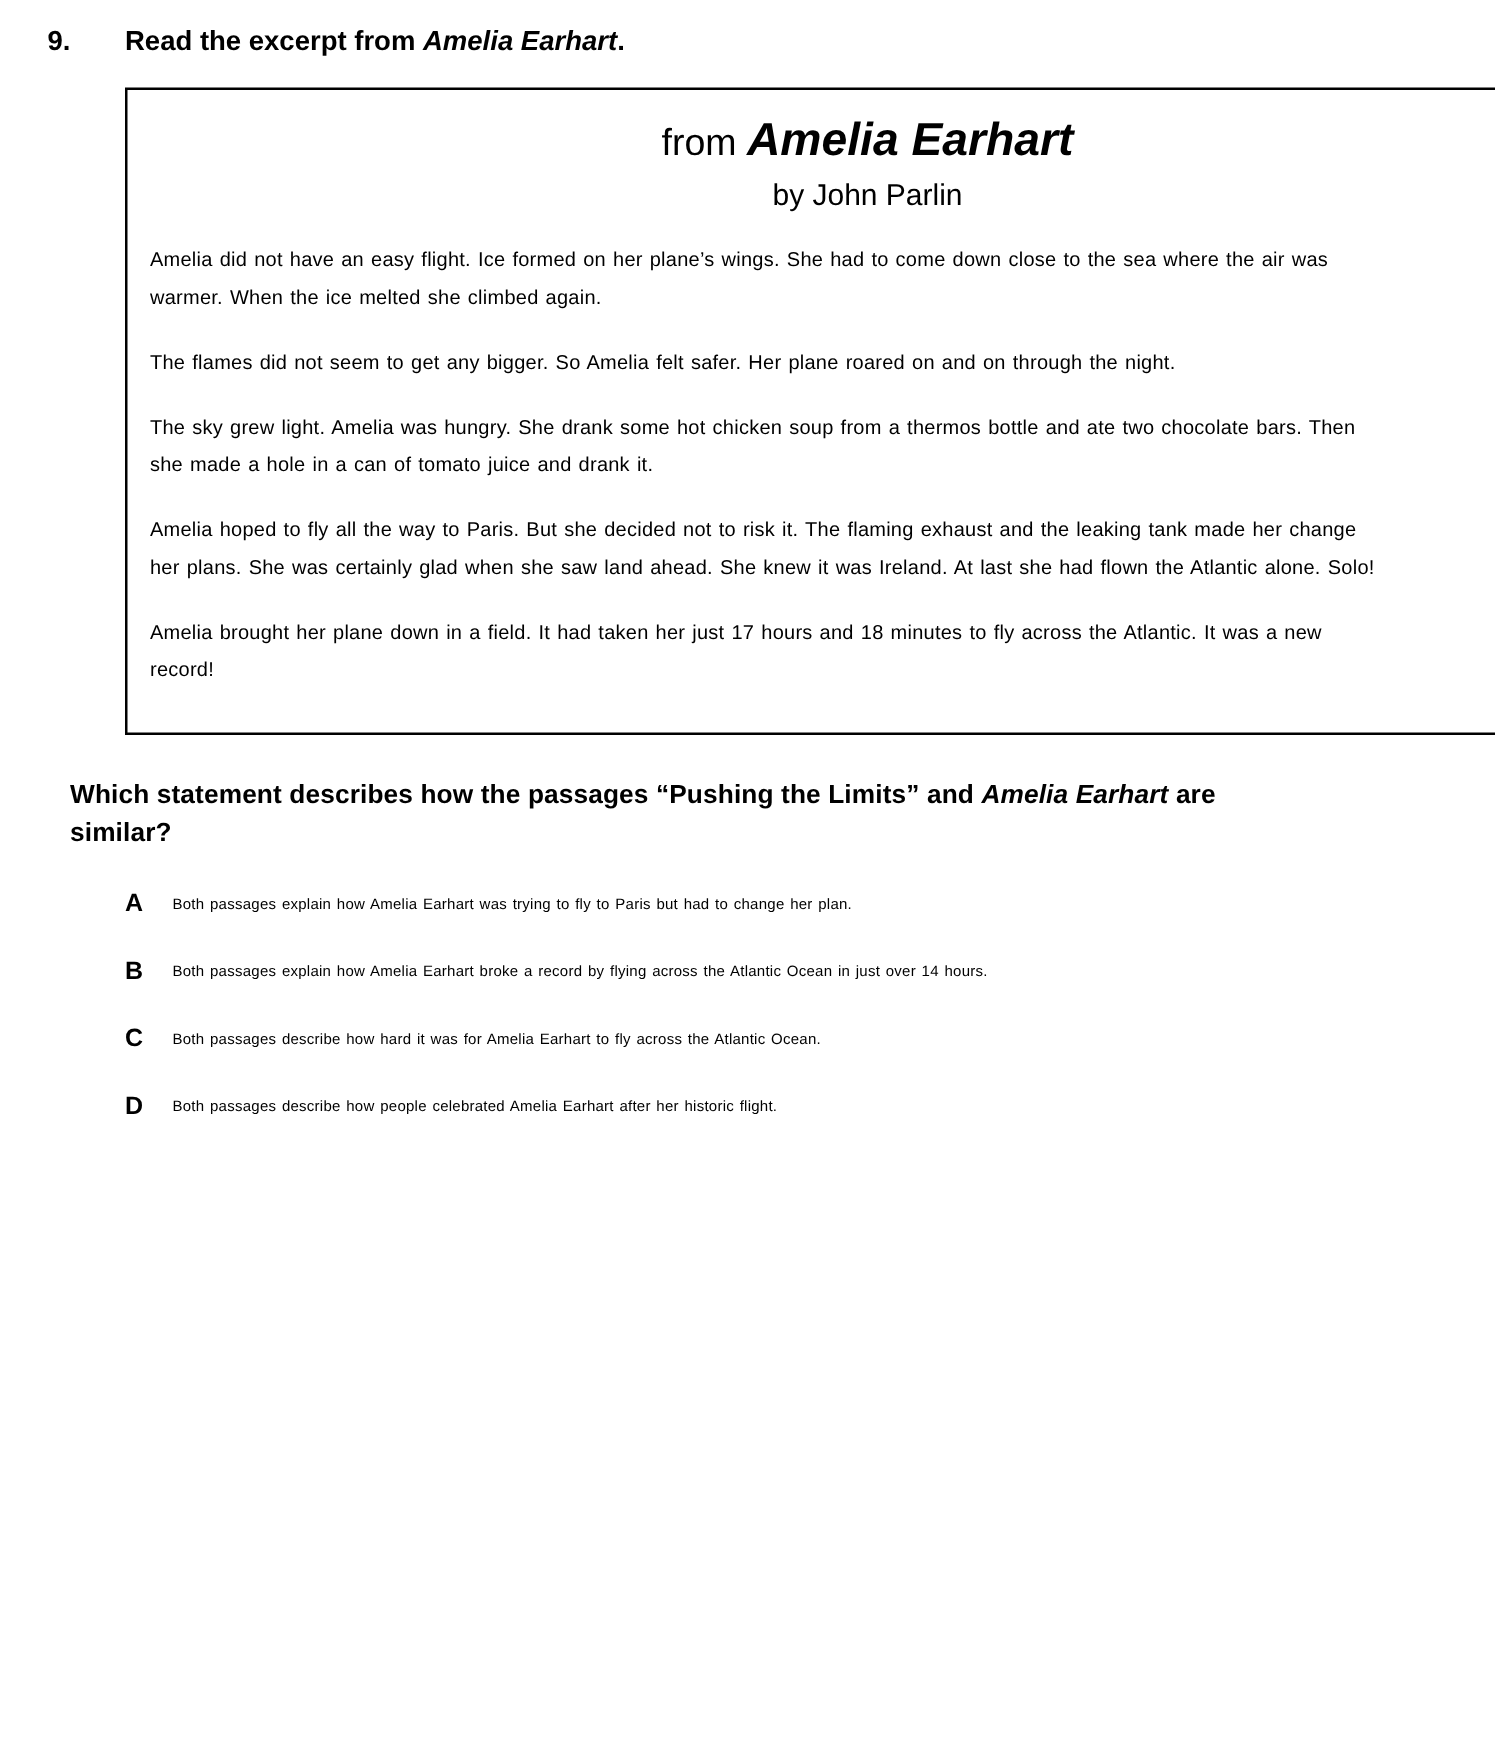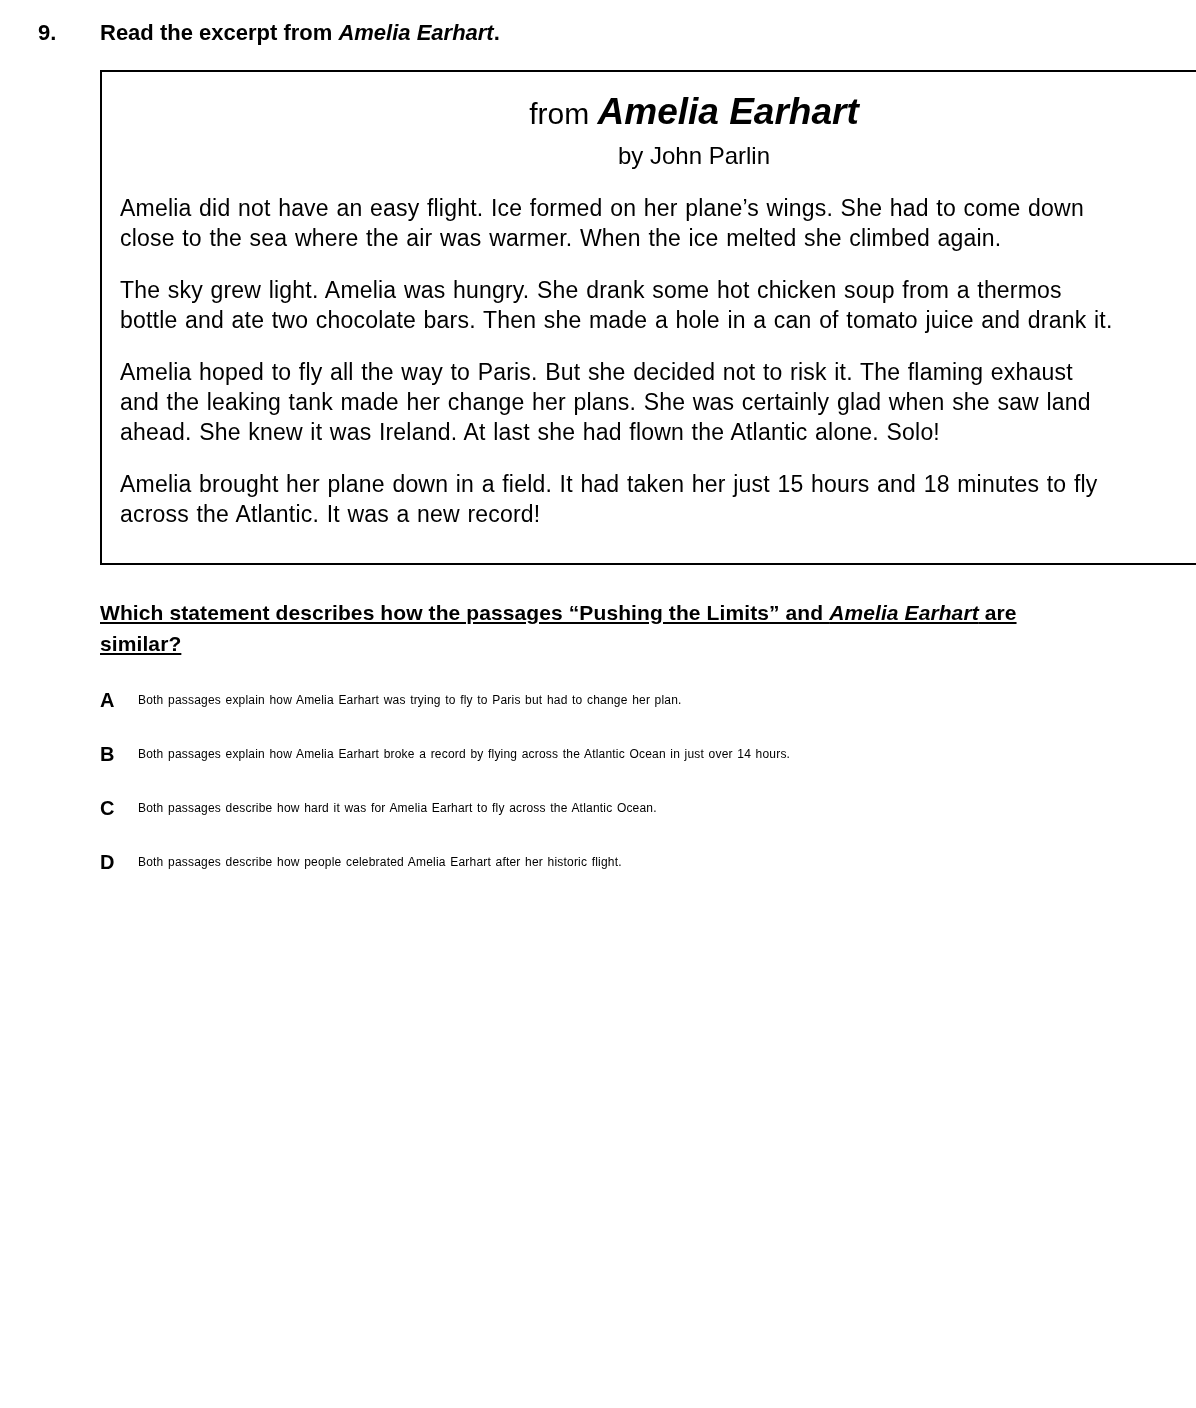--- a/index.html
+++ b/index.html
@@ -60,21 +60,21 @@
   .excerpt-byline {
     text-align: center;
     font-size: 24px;
     line-height: 26px;
     margin-top: 2px;
   }
   .excerpt-body {
     margin-top: 24px;
   }
   .excerpt-body p {
-    font-size: 23px;
+    font-size: 16px;
     line-height: 30px;
     letter-spacing: 0.2px;
     word-spacing: 1px;
     margin: 0 0 22px 0;
     max-width: 994px;
   }
   .excerpt-citation {
     font-size: 15.5px;
     line-height: 20px;
     margin-top: 26px;
@@ -83,27 +83,26 @@
   .excerpt-citation .cite-italic {
     font-style: italic;
   }
   .excerpt-citation .cite-gap {
     display: inline-block;
     width: 4px;
   }
 
   
   .stem {
-    margin: 32px 0 0 100px;
+    margin: 32px 0 0 56px;
     width: 960px;
     font-size: 21px;
     font-weight: bold;
     line-height: 31px;
     letter-spacing: 0.1px;
-    text-decoration: underline;
   }
   .stem .stem-italic {
     font-style: italic;
   }
 
   
   .options {
     margin: 26px 0 0 100px;
   }
   .option {
@@ -134,23 +133,24 @@
     <div class="q-number">9.</div>
     <div class="q-instruction"><span>Read the excerpt from </span><span class="title-italic">Amelia Earhart</span><span>.</span></div>
   </div>
 
   <div class="excerpt-box">
     <div class="excerpt-title"><span class="from-word">from </span><span class="title-main">Amelia Earhart</span></div>
     <div class="excerpt-byline">by John Parlin</div>
 
     <div class="excerpt-body">
       <p>Amelia did not have an easy flight. Ice formed on her plane’s wings. She had to come down close to the sea where the air was warmer. When the ice melted she climbed again.</p>
+      <p>The flames did not seem to get any bigger. So Amelia felt safer. Her plane roared on and on through the night.</p>
       <p>The sky grew light. Amelia was hungry. She drank some hot chicken soup from a thermos bottle and ate two chocolate bars. Then she made a hole in a can of tomato juice and drank it.</p>
       <p>Amelia hoped to fly all the way to Paris. But she decided not to risk it. The flaming exhaust and the leaking tank made her change her plans. She was certainly glad when she saw land ahead. She knew it was Ireland. At last she had flown the Atlantic alone. Solo!</p>
-      <p>Amelia brought her plane down in a field. It had taken her just 15 hours and 18 minutes to fly across the Atlantic. It was a new record!</p>
+      <p>Amelia brought her plane down in a field. It had taken her just 17 hours and 18 minutes to fly across the Atlantic. It was a new record!</p>
     </div>
 
   </div>
 
   <div class="stem"><span>Which statement describes how the passages “Pushing the Limits” and </span><span class="stem-italic">Amelia Earhart</span><span> are similar?</span></div>
 
   <div class="options">
     <div class="option">
       <div class="option-letter">A</div>
       <div class="option-text">Both passages explain how Amelia Earhart was trying to fly to Paris but had to change her plan.</div>

